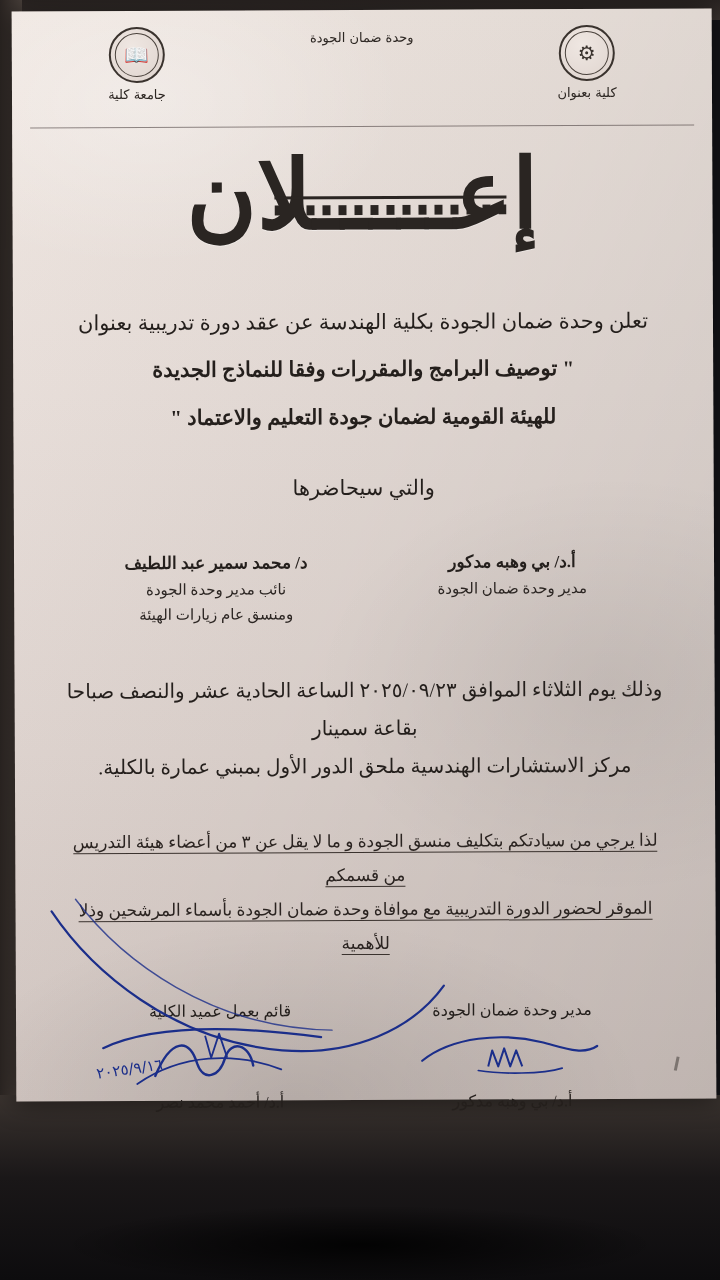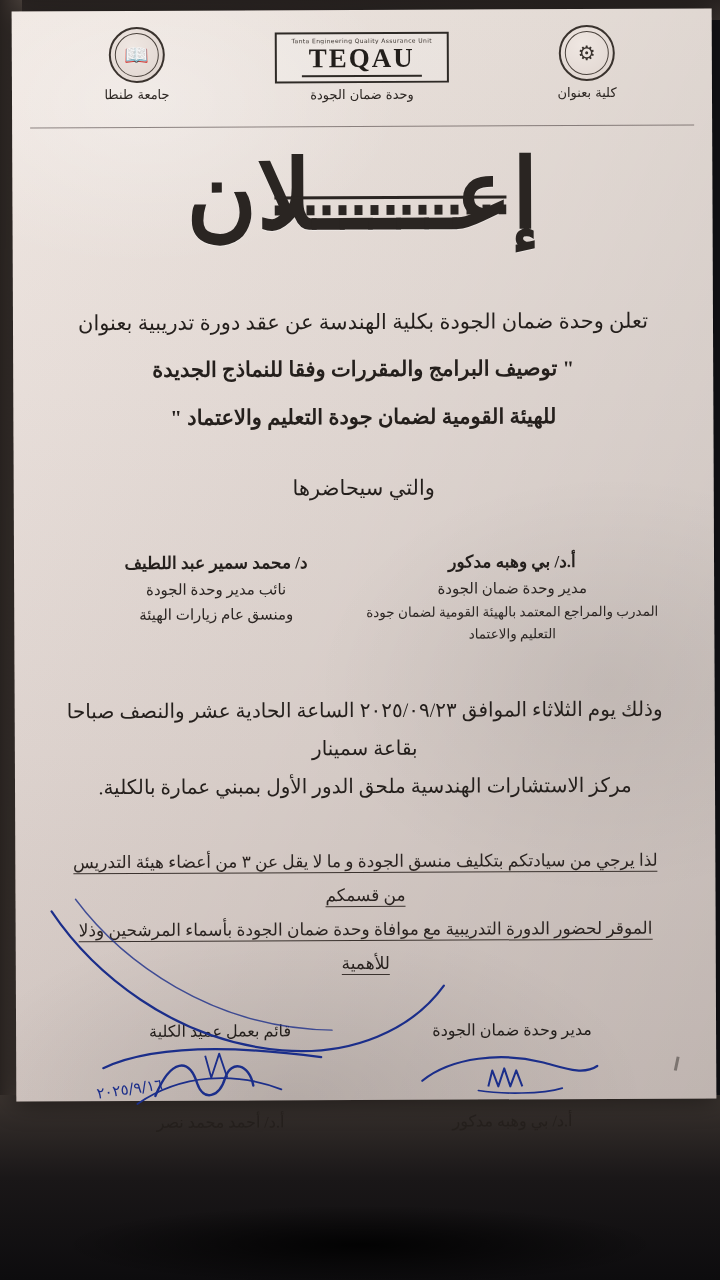--- a/index.html
+++ b/index.html
@@ -331,33 +331,28 @@
       <div class="header">
 
         <div class="logo-block">
           <div class="seal">
             <div class="seal-glyph">⚙</div>
           </div>
           <div class="logo-caption">كلية بعنوان</div>
         </div>
 
         <div class="logo-block center">
-          <div class="teqau">
-            <div class="arc">Tanta Engineering Quality Assurance Unit</div>
-            <div class="word">TEQAU</div>
-            <div class="rule"></div>
-          </div>
           <div class="logo-caption">وحدة ضمان الجودة</div>
         </div>
 
         <div class="logo-block">
           <div class="seal">
             <div class="seal-glyph">📖</div>
           </div>
-          <div class="logo-caption">جامعة طنطا</div>
+          <div class="logo-caption">جامعة كلية</div>
         </div>
       </div>
       <div class="header-rule"></div>
 
       <div class="body-wrap">
 
         <div class="title-art">
           <div class="word">إعـــــلان</div>
           <div class="kashida"></div>
         </div>
@@ -366,21 +361,20 @@
 
         <div class="course-title">" توصيف البرامج والمقررات وفقا للنماذج الجديدة</div>
         <div class="course-title">للهيئة القومية لضمان جودة التعليم والاعتماد "</div>
 
         <div class="which">والتي سيحاضرها</div>
 
         <div class="presenters">
           <div class="presenter">
             <div class="name">أ.د/ بي وهبه مدكور</div>
             <div class="role">مدير وحدة ضمان الجودة</div>
-            <div class="role small">المدرب والمراجع المعتمد بالهيئة القومية لضمان جودة التعليم والاعتماد</div>
           </div>
           <div class="presenter">
             <div class="name">د/ محمد سمير عبد اللطيف</div>
             <div class="role">نائب مدير وحدة الجودة</div>
             <div class="role">ومنسق عام زيارات الهيئة</div>
           </div>
         </div>
 
         <div class="when">
           <div>وذلك يوم الثلاثاء الموافق ٢٠٢٥/٠٩/٢٣ الساعة الحادية عشر والنصف صباحا بقاعة سمينار</div>

